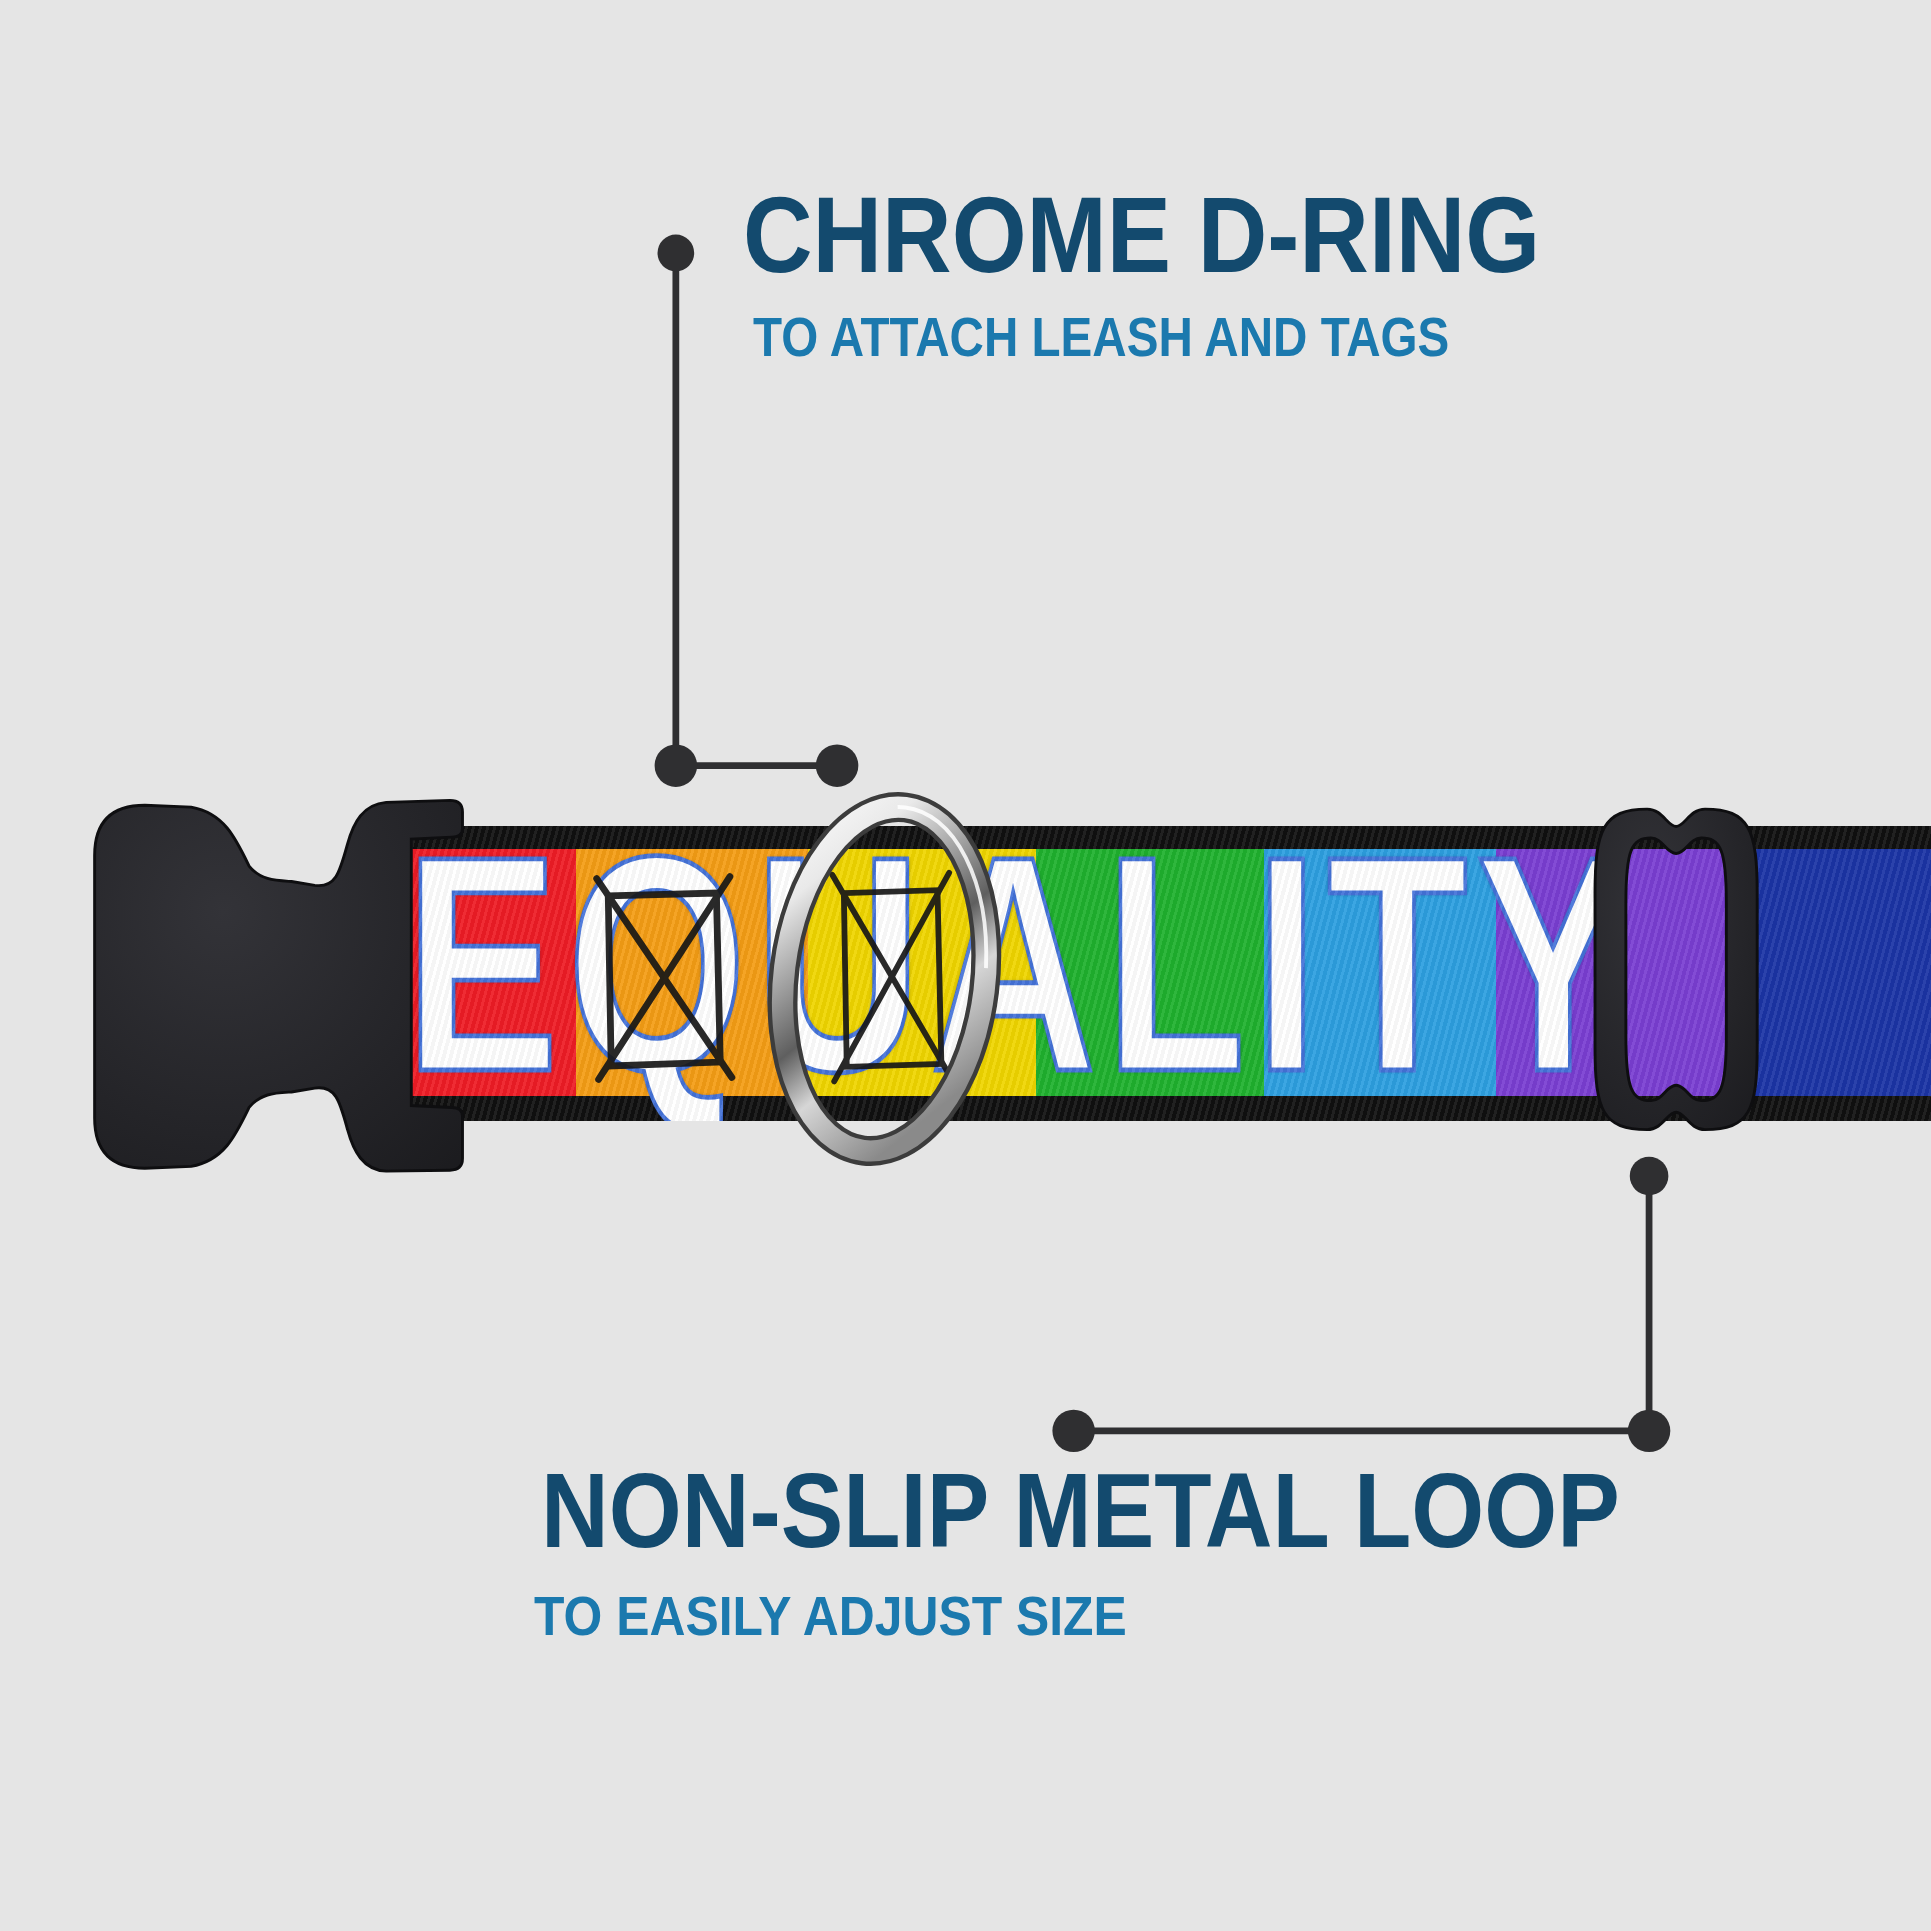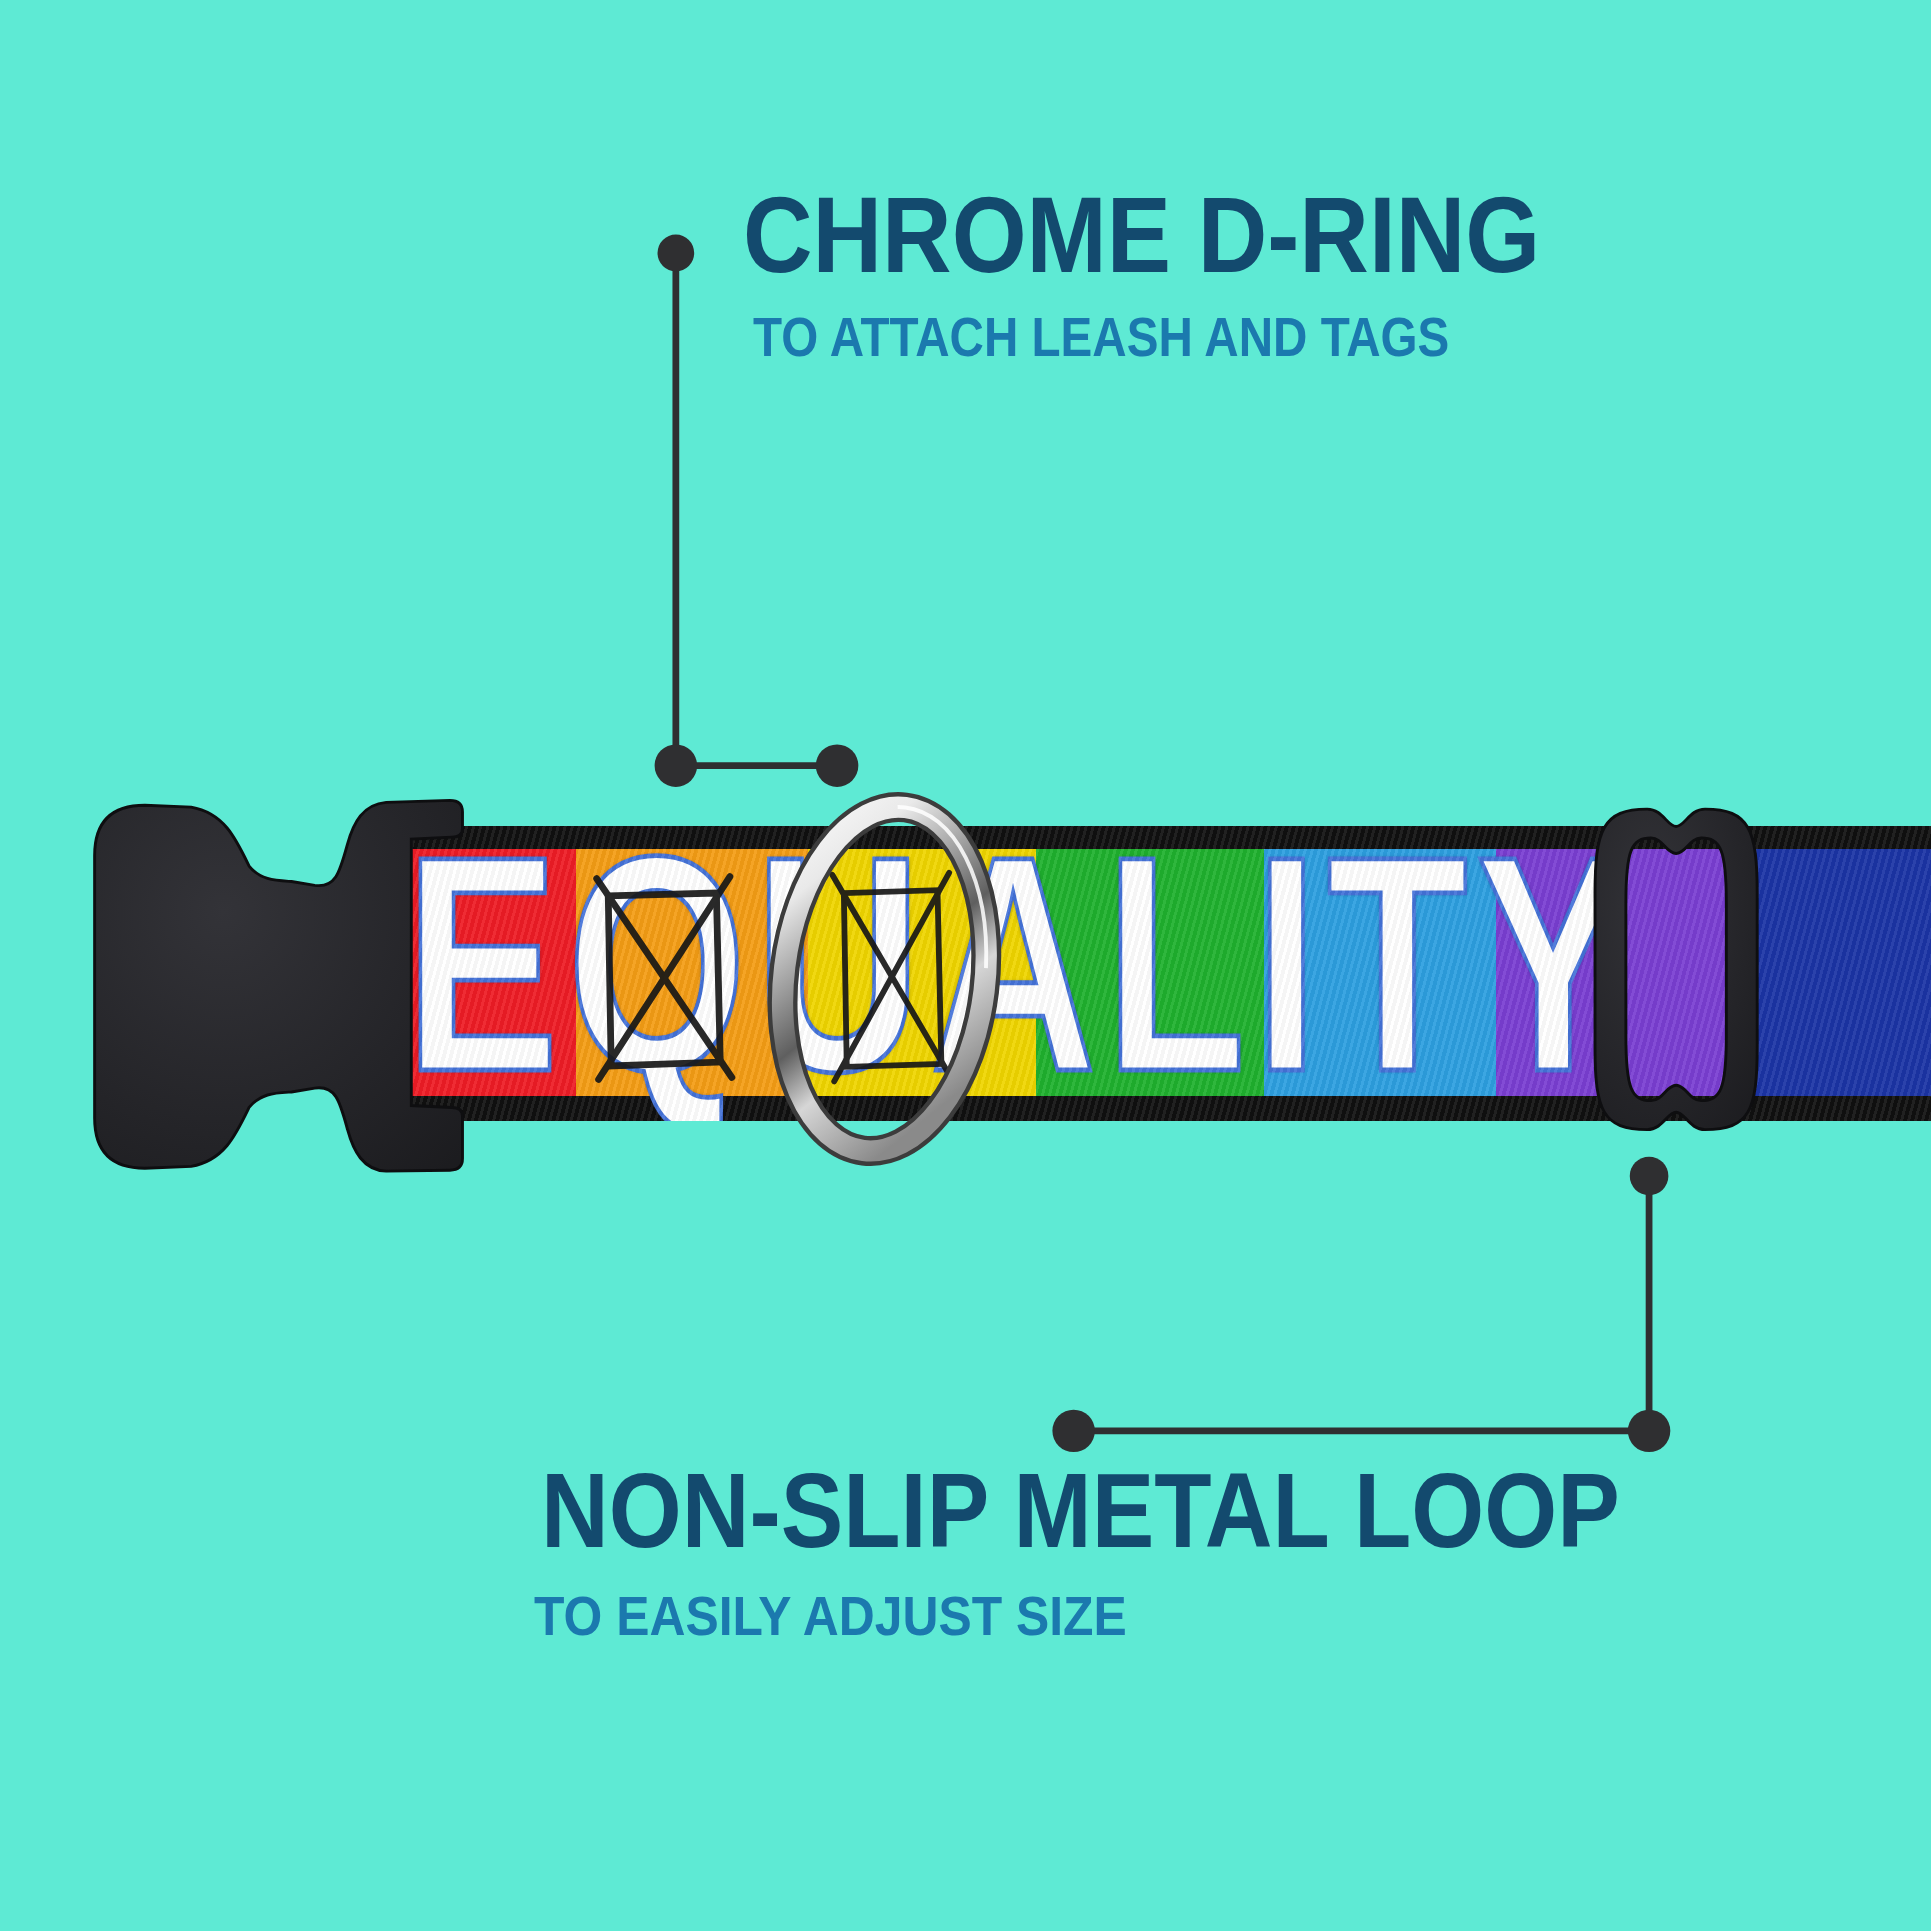--- a/index.html
+++ b/index.html
@@ -1,16 +1,16 @@
 <!DOCTYPE html>
 <html><head>
 <meta charset="utf-8">
 <style>
   html,body{margin:0;padding:0;background:#ffffff;}
-  .scene{position:relative;width:1931px;height:1931px;background:#5eead4;overflow:hidden;
+  .scene{position:relative;width:1931px;height:1931px;background:#e5e5e5;overflow:hidden;
          font-family:"Liberation Sans", sans-serif;}
   .callout-title{position:absolute;font-weight:bold;line-height:1;white-space:nowrap;
                  transform-origin:left top;}
   .t1{left:743px;top:182px;font-size:107px;transform:scaleX(0.90);color:#134a6e;}
   .s1{left:753px;top:309px;font-size:56px;transform:scaleX(0.85);color:#1b79ae;}
   .t2{left:541px;top:1457px;font-size:106px;transform:scaleX(0.885);color:#134a6e;}
   .s2{left:534px;top:1588px;font-size:56px;transform:scaleX(0.89);color:#1b79ae;}
 
   
   .strap{position:absolute;left:409px;top:826px;width:1522px;height:295px;background:#111;overflow:hidden;}

